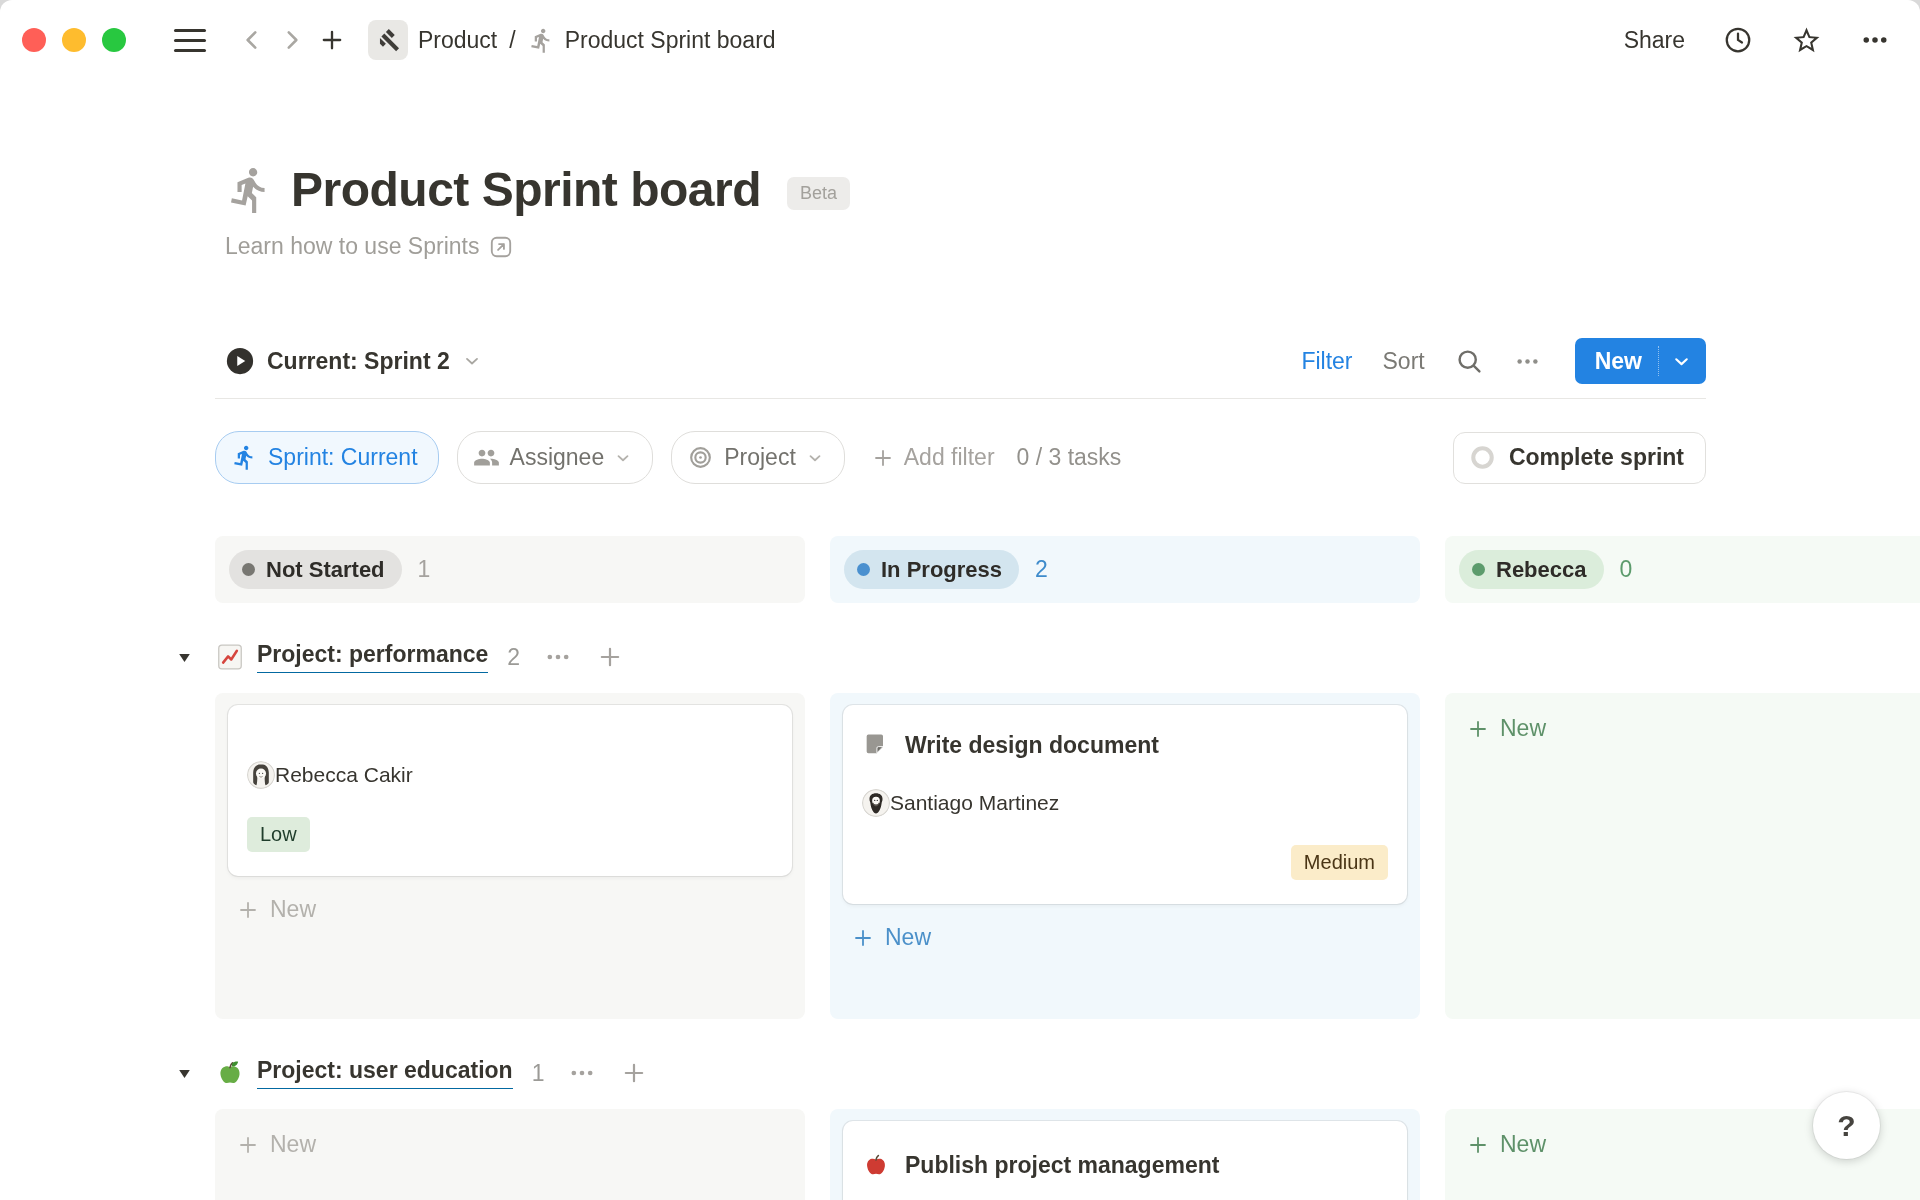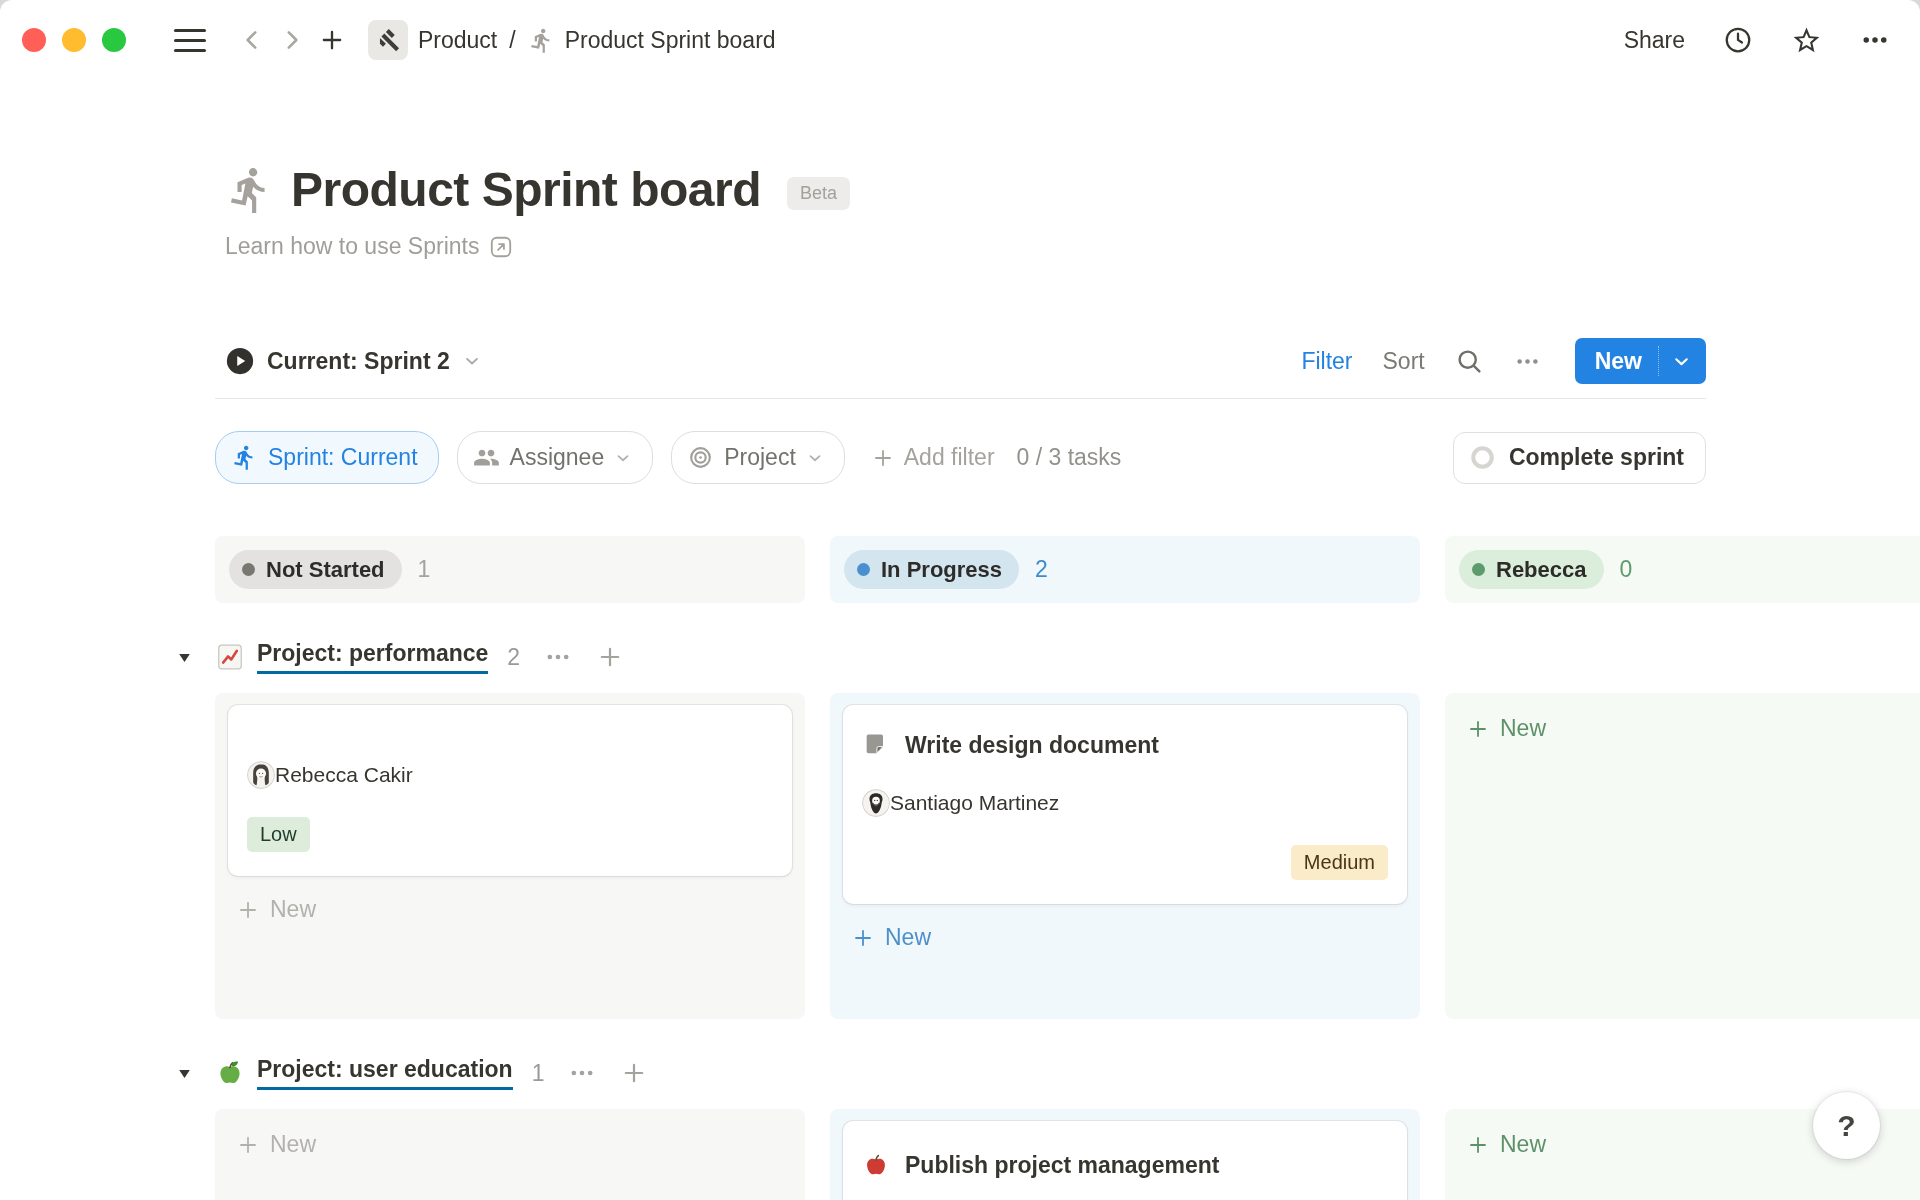--- a/index.html
+++ b/index.html
@@ -73,21 +73,21 @@
   .col-green { background:#F5FAF5; }
   .pill-gray  { background:#E3E2E0; } 
   .pill-blue  { background:#D3E5EF; } 
   .pill-green { background:#DBEDDB; }
   .dot-gray{background:#787772;} .dot-blue{background:#4A90CF;} .dot-green{background:#5C9B6C;}
   .count-gray{color:#A5A29E;} .count-blue{color:#3E8BCB;} .count-green{color:#5C9B6C;}
 
   .group-head { display:flex; align-items:center; margin-top:35px; height:38px; }
   .g-tri { margin-left:-39px; width:17px; display:flex; color:#37352F; cursor:pointer; }
   .g-emoji { margin-left:22px; display:flex; cursor:pointer; }
-  .g-label { margin-left:12px; font-size:23px; font-weight:bold; border-bottom:3px solid #0369a1; padding-bottom:4px; cursor:pointer; }
+  .g-label { margin-left:12px; font-size:23px; font-weight:bold; border-bottom:1px solid #0369a1; padding-bottom:4px; cursor:pointer; }
   .g-count { margin-left:19px; font-size:23px; color:#9B9A96; }
   .g-dots { margin-left:24px; color:#A5A29E; display:flex; cursor:pointer; }
   .g-plus { margin-left:24px; color:#A5A29E; display:flex; cursor:pointer; }
 
   .group-row { margin-top:17px; }
   .cell { width:590px; border-radius:8px; padding:12px 13px; }
   .row-1 .cell { min-height:326px; }
   .row-2 .cell { height:260px; }
 
   .card { background:#fff; border-radius:10px; box-shadow:0 0 0 1px rgba(15,15,15,0.08), 0 2px 4px rgba(15,15,15,0.05); padding:26px 19px 24px; cursor:pointer; }

